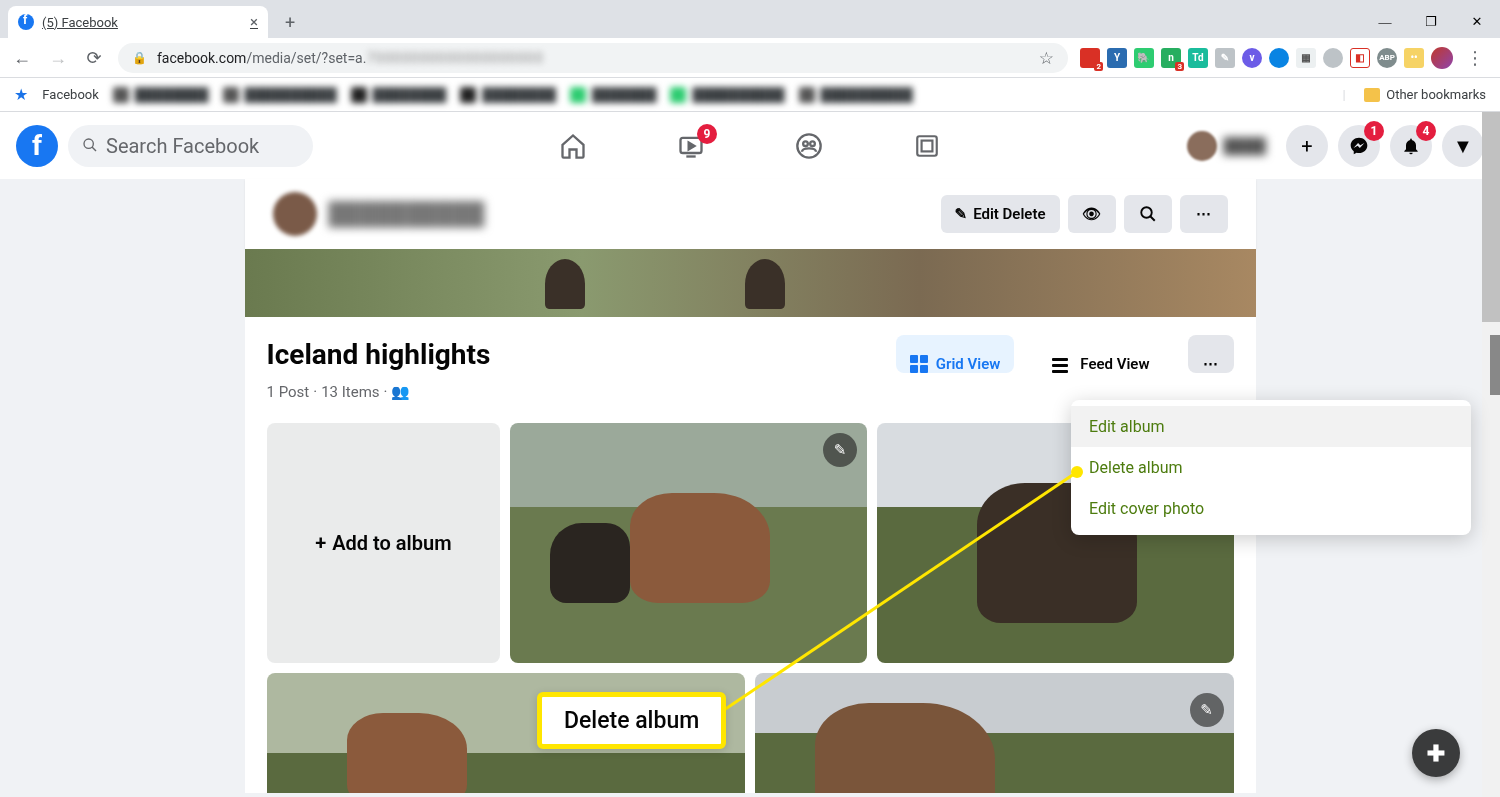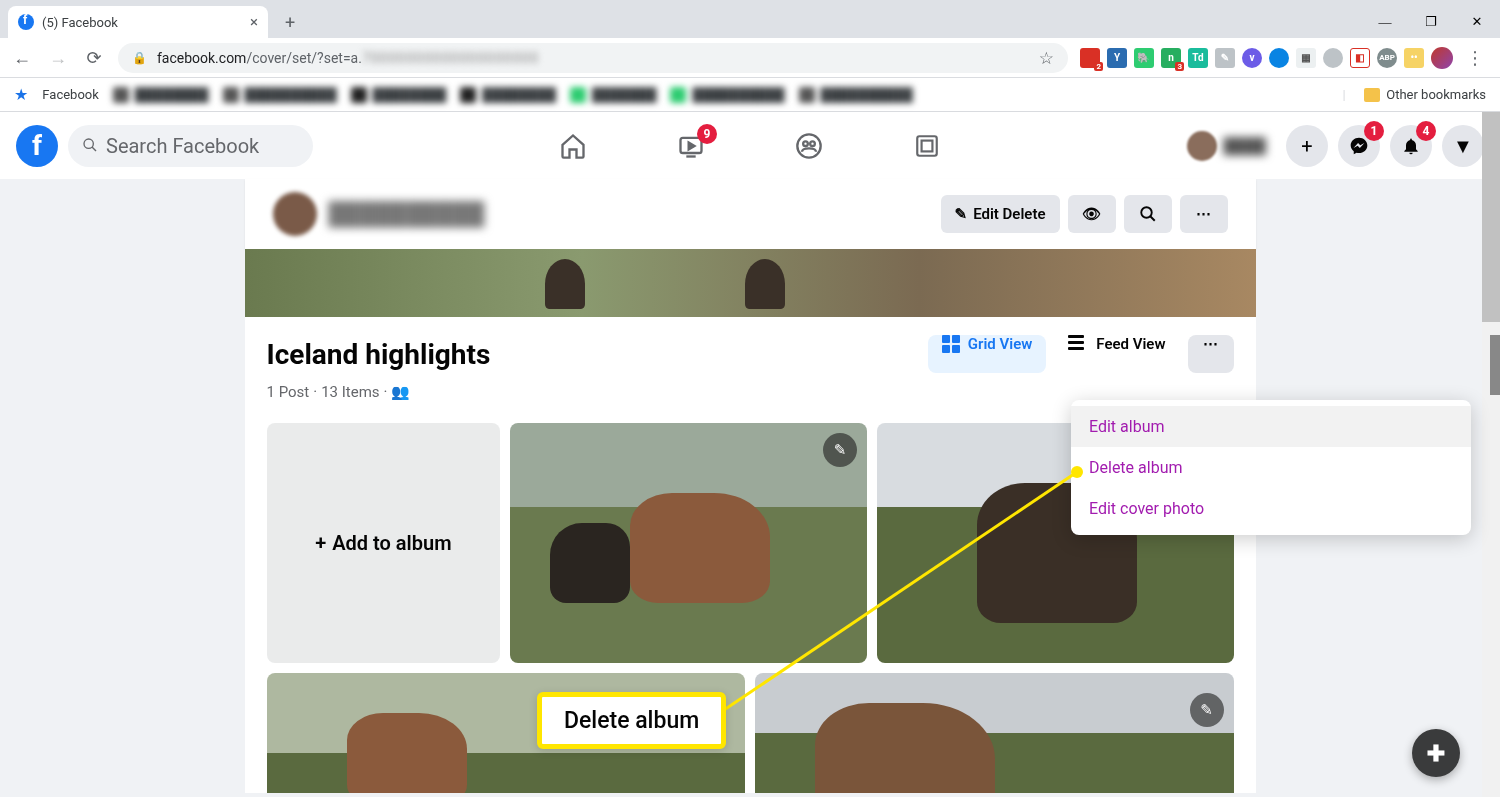--- a/index.html
+++ b/index.html
@@ -1,19 +1,19 @@
 <!DOCTYPE html>
 <html><head>
 <meta charset="utf-8">
 <style>
 * { margin:0; padding:0; box-sizing:border-box; font-family: -apple-system, BlinkMacSystemFont, "Segoe UI", Roboto, Helvetica, Arial, sans-serif; }
 body { background:#e5e5e5; width:1500px; height:797px; overflow:hidden; position:relative; }
 
 .win-title { height:38px; background:#dee1e6; display:flex; align-items:flex-end; }
-.tab { width:260px; height:32px; background:#fff; border-radius:8px 8px 0 0; margin-left:8px; display:flex; align-items:center; padding:0 10px; gap:8px; font-size:13px; color:#3c4043; }
+.tab { width:260px; height:32px; background:#fff; border-radius:8px 8px 0 0; margin-left:8px; display:flex; align-items:center; padding:0 10px; gap:8px; font-size:13px; color:#3c4043;text-decoration:underline; }
 .fb-favicon { width:16px; height:16px; border-radius:50%; background:#1877f2; position:relative; }
 .fb-favicon:after { content:"f"; color:#fff; font-weight:bold; font-size:12px; position:absolute; left:5px; top:-1px; }
 .tab-close { margin-left:auto; font-size:15px; color:#5f6368; cursor:pointer; }
 .newtab { width:28px; height:28px; display:flex; align-items:center; justify-content:center; font-size:18px; color:#5f6368; margin-left:8px; margin-bottom:2px; }
 .win-ctrl { margin-left:auto; display:flex; }
 .win-btn { width:46px; height:32px; display:flex; align-items:center; justify-content:center; font-size:13px; color:#000; font-family: "Segoe UI Symbol"; }
 
 .addrbar { height:40px; background:#fff; display:flex; align-items:center; padding:0 10px; gap:12px; border-bottom:1px solid #dadce0; }
 .nav-ico { width:24px; height:24px; display:flex; align-items:center; justify-content:center; color:#5f6368; font-size:18px; }
 .addr-field { flex:1; height:30px; background:#f1f3f4; border-radius:15px; display:flex; align-items:center; padding:0 14px; font-size:14px; color:#202124; gap:10px; }
@@ -57,21 +57,21 @@
 
 .cover-strip { height:68px; background:linear-gradient(90deg,#6a7a4f,#8a9a6f,#7b6a52,#a88862); position:relative; overflow:hidden; }
 .cover-strip:before, .cover-strip:after { content:""; position:absolute; bottom:8px; width:40px; height:50px; background:#3a3028; border-radius:50% 50% 10% 10%;}
 .cover-strip:before { left:300px; }
 .cover-strip:after { left:500px; }
 
 .album-hdr { background:#fff; padding:18px 22px 12px; }
 .album-row { display:flex; align-items:center; }
 .album-title { font-size:28px; font-weight:bold; color:#050505; }
 .view-toggle { margin-left:auto; display:flex; gap:8px; align-items:center; }
-.vt-btn { height:38px; border-radius:8px; display:flex; align-items:flex-start; padding:0 14px; font-size:15px; font-weight:600; gap:8px; }
+.vt-btn { height:38px; border-radius:8px; display:flex; align-items:flex-end; padding:0 14px; font-size:15px; font-weight:600; gap:8px;margin-left:16px; }
 .vt-grid { background:#e7f3ff; color:#1877f2; }
 .vt-feed { background:transparent; color:#050505;gap:12px; }
 .vt-more { width:46px; background:#e4e6eb; justify-content:center; }
 .album-meta { margin-top:10px; font-size:15px; color:#65676b; display:flex; align-items:center; gap:4px; }
 
 .photo-grid { background:#fff; padding:10px 22px 0; }
 .grid-row { display:flex; gap:10px; margin-bottom:10px;}
 .ph { position:relative; border-radius:8px; overflow:hidden; }
 .ph-add { width:240px; height:240px; background:#65676b22; display:flex; align-items:center; justify-content:center; color:#050505; font-size:20px; font-weight:600; gap:6px;}
 .ph-img { width:366px; height:240px; }
@@ -81,21 +81,21 @@
 .horse1:after{content:"";position:absolute;left:40px;top:100px;width:80px;height:80px;background:#2a2520;border-radius:40% 30% 20% 20%;}
 .horse2 { background:linear-gradient(180deg,#d8dce0 35%,#5a6a3f 35%); position:relative;}
 .horse2:before{content:"";position:absolute;left:100px;top:60px;width:160px;height:140px;background:#3a2f26;border-radius:30% 40% 15% 15%;}
 .horse3 { background:linear-gradient(180deg,#aeb8a0 40%,#5a6a3f 40%); position:relative;}
 .horse3:before{content:"";position:absolute;left:80px;top:40px;width:120px;height:90px;background:#8b5a3c;border-radius:30% 40% 20% 20%;}
 .horse4 { background:linear-gradient(180deg,#c8ccd0 30%,#5a6a3f 30%); position:relative;}
 .horse4:before{content:"";position:absolute;left:60px;top:30px;width:180px;height:140px;background:#7a553a;border-radius:30% 40% 20% 20%;}
 .edit-pill { position:absolute; top:10px; right:10px; width:34px; height:34px; border-radius:50%; background:rgba(30,30,30,0.6); display:flex; align-items:center; justify-content:center; color:#fff; font-size:15px;}
 
 .dropdown { position:absolute; top:400px; left:1071px; width:400px; background:#fff; border-radius:8px; box-shadow:0 4px 20px rgba(0,0,0,0.2); padding:6px 0; z-index:50;}
-.dd-item { padding:11px 18px; font-size:16px; color:#a21caf; cursor:pointer; }
+.dd-item { padding:11px 18px; font-size:16px; color:#4d7c0f; cursor:pointer; }
 .dd-item:hover, .dd-item.hov { background:#f2f2f2; }
 
 .callout { position:absolute; left:537px; top:692px; background:#fff; border:5px solid #ffe600; border-radius:6px; padding:10px 22px; font-size:23px; font-weight:500; color:#050505; z-index:60; box-shadow:0 2px 8px rgba(0,0,0,.15);}
 
 svg.anno { position:absolute; top:0; left:0; pointer-events:none; z-index:55; }
 
 .fab { position:absolute; bottom:20px; right:40px; width:48px; height:48px; border-radius:50%; background:#3a3b3c; color:#fff; display:flex; align-items:center; justify-content:center; font-size:24px; box-shadow:0 3px 10px rgba(0,0,0,.3);}
 
 .vscroll { position:absolute; right:0; top:112px; width:18px; bottom:0; background:#f1f1f1;}
 .vscroll-thumb { position:absolute; top:0; width:100%; height:210px; background:#c1c1c1;}
@@ -122,21 +122,21 @@
     <div class="win-btn">✕</div>
   </div>
 </div>
 
 <div class="addrbar">
   <div class="nav-ico">←</div>
   <div class="nav-ico" style="opacity:.4">→</div>
   <div class="nav-ico">⟳</div>
   <div class="addr-field">
     <span class="lock">🔒</span>
-    <span><span>facebook.com</span><span class="url-dim">/cover/set/?set=a.</span><span class="url-blur">70000000000000000000</span></span>
+    <span><span>facebook.com</span><span class="url-dim">/media/set/?set=a.</span><span class="url-blur">70000000000000000000</span></span>
     <span style="margin-left:auto;color:#5f6368;font-size:17px">☆</span>
   </div>
   <div class="ext-row">
     <div class="ext" style="background:#d93025">
         <span class="ext-badge">2</span>
       </div>
     <div class="ext" style="background:#2b6cb0">Y</div>
     <div class="ext" style="background:#2ecc71">🐘</div>
     <div class="ext" style="background:#27ae60">n<span class="ext-badge">3</span></div>
     <div class="ext" style="background:#1abc9c">Td</div>

